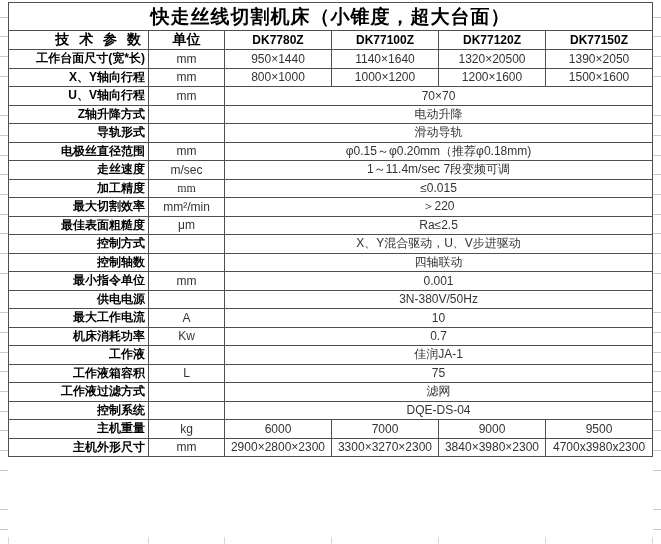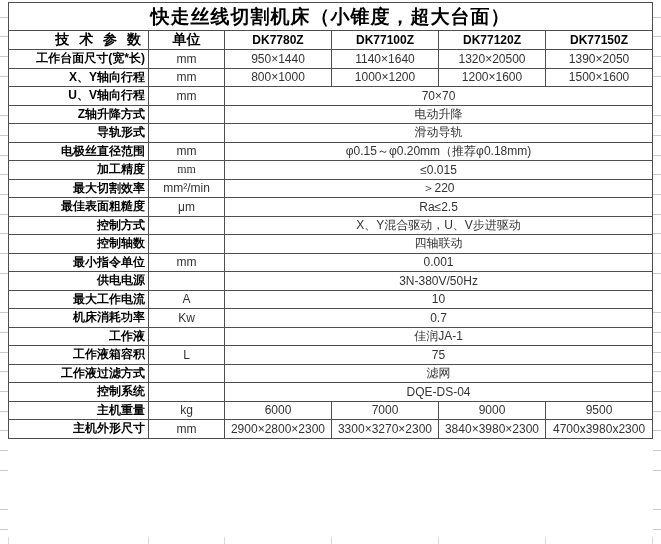--- a/index.html
+++ b/index.html
@@ -113,20 +113,25 @@
           <td class="label">导轨形式</td>
           <td class="unit"></td>
           <td class="val" colspan="4">滑动导轨</td>
         </tr>
         <tr>
           <td class="label">电极丝直径范围</td>
           <td class="unit">mm</td>
           <td class="val" colspan="4">φ0.15～φ0.20mm（推荐φ0.18mm)</td>
         </tr>
         <tr>
+          <td class="label">走丝速度</td>
+          <td class="unit">m/sec</td>
+          <td class="val" colspan="4">1～11.4m/sec 7段变频可调</td>
+        </tr>
+        <tr>
           <td class="label">加工精度</td>
           <td class="unit serif">mm</td>
           <td class="val" colspan="4">≤0.015</td>
         </tr>
         <tr>
           <td class="label">最大切割效率</td>
           <td class="unit">mm²/min</td>
           <td class="val" colspan="4">＞220</td>
         </tr>
         <tr>

